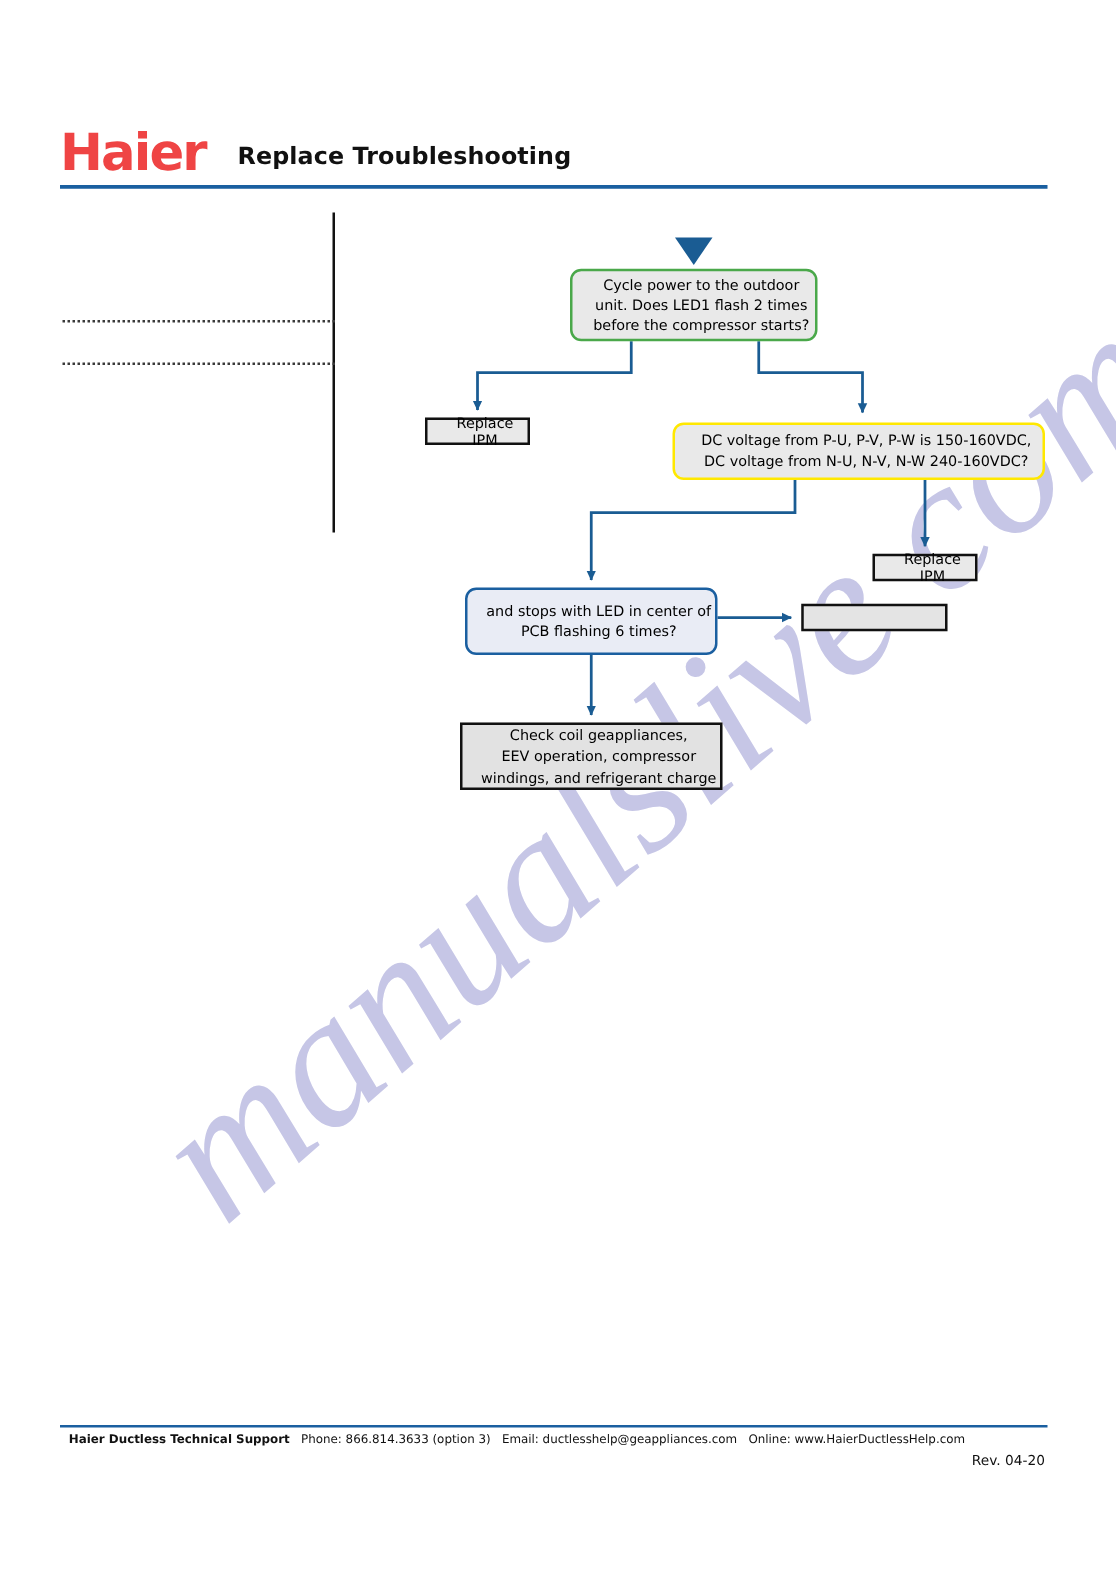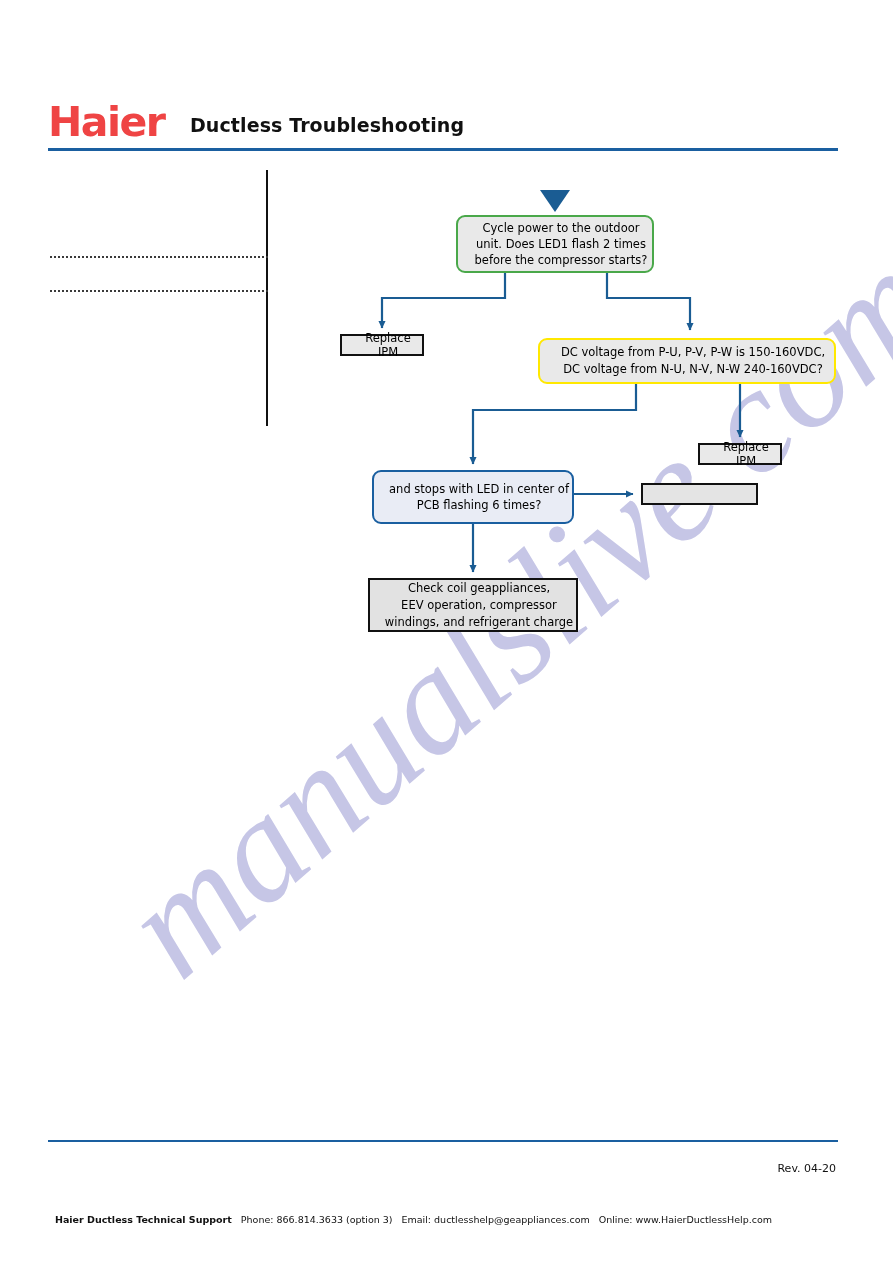--- a/index.html
+++ b/index.html
@@ -229,21 +229,21 @@
     position: absolute;
     left: 48px;
     top: 1140px;
     width: 790px;
     height: 2px;
     background: #1a5fa0;
   }
   #footer-line {
     position: absolute;
     left: 55px;
-    top: 1214px;
+    top: 1146px;
     width: 790px;
     font-family: "DejaVu Sans", sans-serif;
     font-size: 9.5px;
     color: #111111;
     white-space: nowrap;
   }
   #footer-line .bold { font-weight: 700; }
   #footer-line .sep { display: inline-block; width: 9px; }
   #footer-rev {
     position: absolute;
@@ -260,21 +260,21 @@
 <body>
 
 <div id="watermark-layer">
   <div class="watermark-text wm-a">manualslive.com</div>
 </div>
 
 <div id="page">
 
   <div id="header">
     <div id="brand-logo">Haier</div>
-    <div id="header-title">Ductless Troubleshooting</div>
+    <div id="header-title">Replace Troubleshooting</div>
     <div id="header-rule"></div>
   </div>
 
   <div id="rail-vertical"></div>
   <div class="rail-dotted" id="rail-dotted-1"></div>
   <div class="rail-dotted" id="rail-dotted-2"></div>
 
 
   <svg id="connectors" viewBox="0 0 893 1263" width="893" height="1263">
     <defs>

